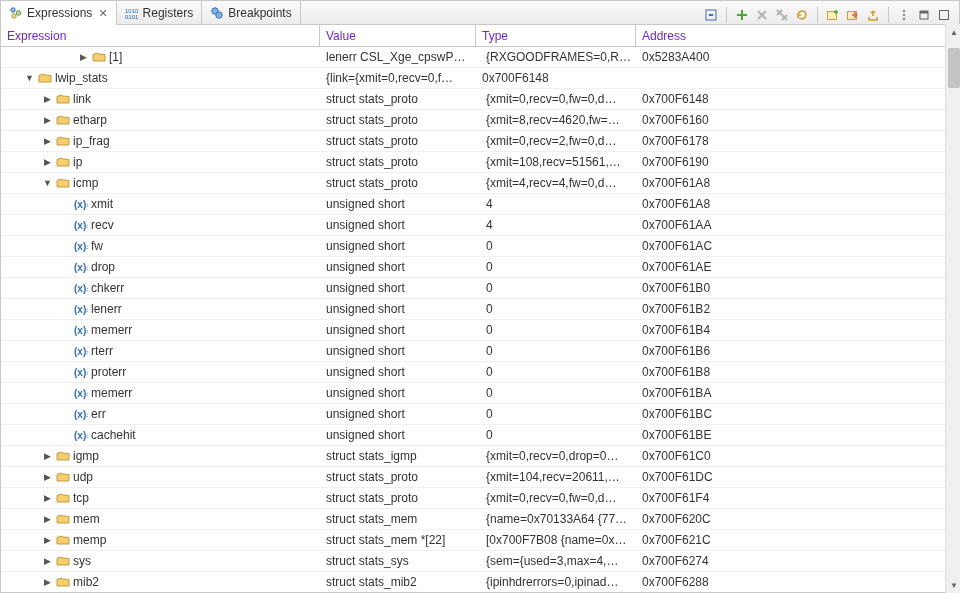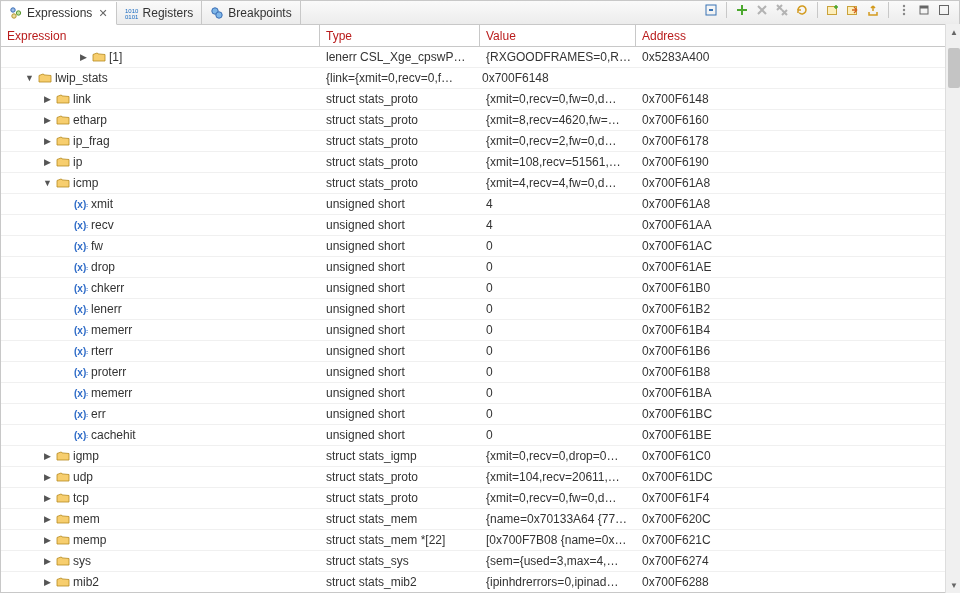--- a/index.html
+++ b/index.html
@@ -18,21 +18,21 @@
 }
 .container {
   display: flex;
   flex-direction: column;
   height: 100%;
   border: 1px solid #c8c8c8;
 }
 
 .tabbar {
   display: flex;
-  align-items: flex-start;
+  align-items: flex-end;
   height: 24px;
   background: linear-gradient(#fafafa, #ececec);
   border-bottom: 1px solid #c8c8c8;
   position: relative;
 }
 .tablist {
   display: flex;
   height: 100%;
 }
 .tab {
@@ -83,21 +83,21 @@
 }
 
 .header {
   display: flex;
   height: 22px;
   border-bottom: 1px solid #c8c8c8;
 }
 .header .col {
   border-right: 1px solid #c8c8c8;
   padding: 3px 6px;
-  color: #b91c1c;
+  color: #6d28d9;
   font-weight: 400;
   display: flex;
   align-items: center;
 }
 
 .body {
   flex: 1;
   overflow: hidden;
   position: relative;
 }
@@ -281,22 +281,22 @@
       <div class="tbtn">
         <svg width="14" height="14" viewBox="0 0 14 14">
             <rect x="2.5" y="2.5" width="9" height="9" fill="none" stroke="#666"></rect>
           </svg>
       </div>
     </div>
   </div>
 
   <div class="header">
     <div class="col col-expr">Expression</div>
+    <div class="col col-value">Value</div>
     <div class="col col-type">Type</div>
-    <div class="col col-value">Value</div>
     <div class="col col-addr">Address</div>
   </div>
 
   <div class="body">
     <div class="rows" id="rows-container">
         <div class="row">
     <div class="cell col-expr expr">
       <span class="indent" style="width: 68px;"></span>
       <span class="twisty">▶</span>
       <span class="icon">

